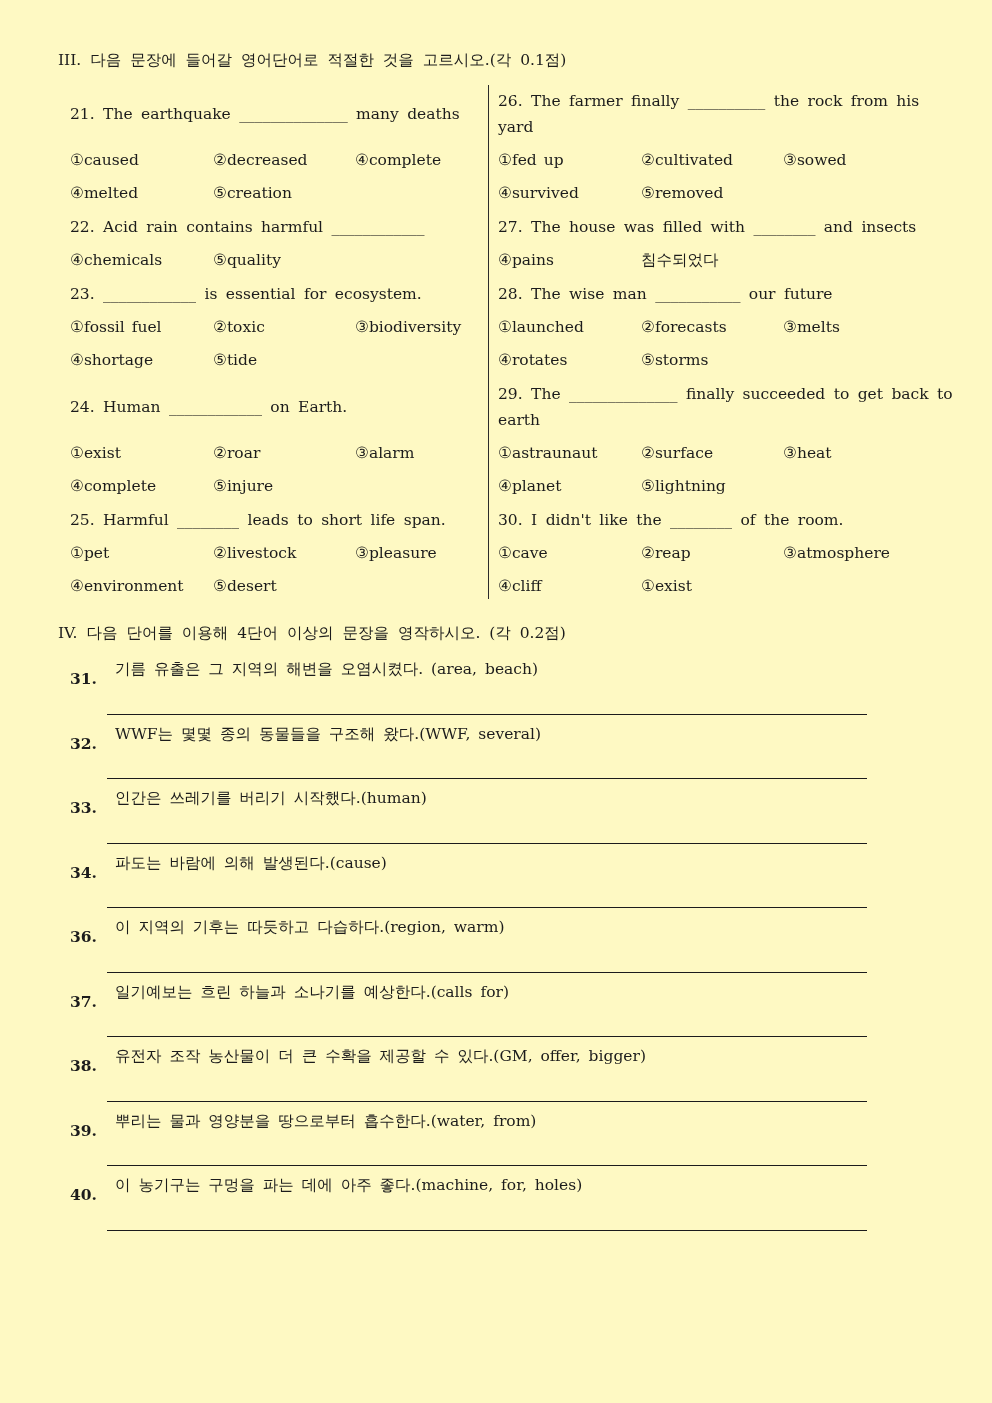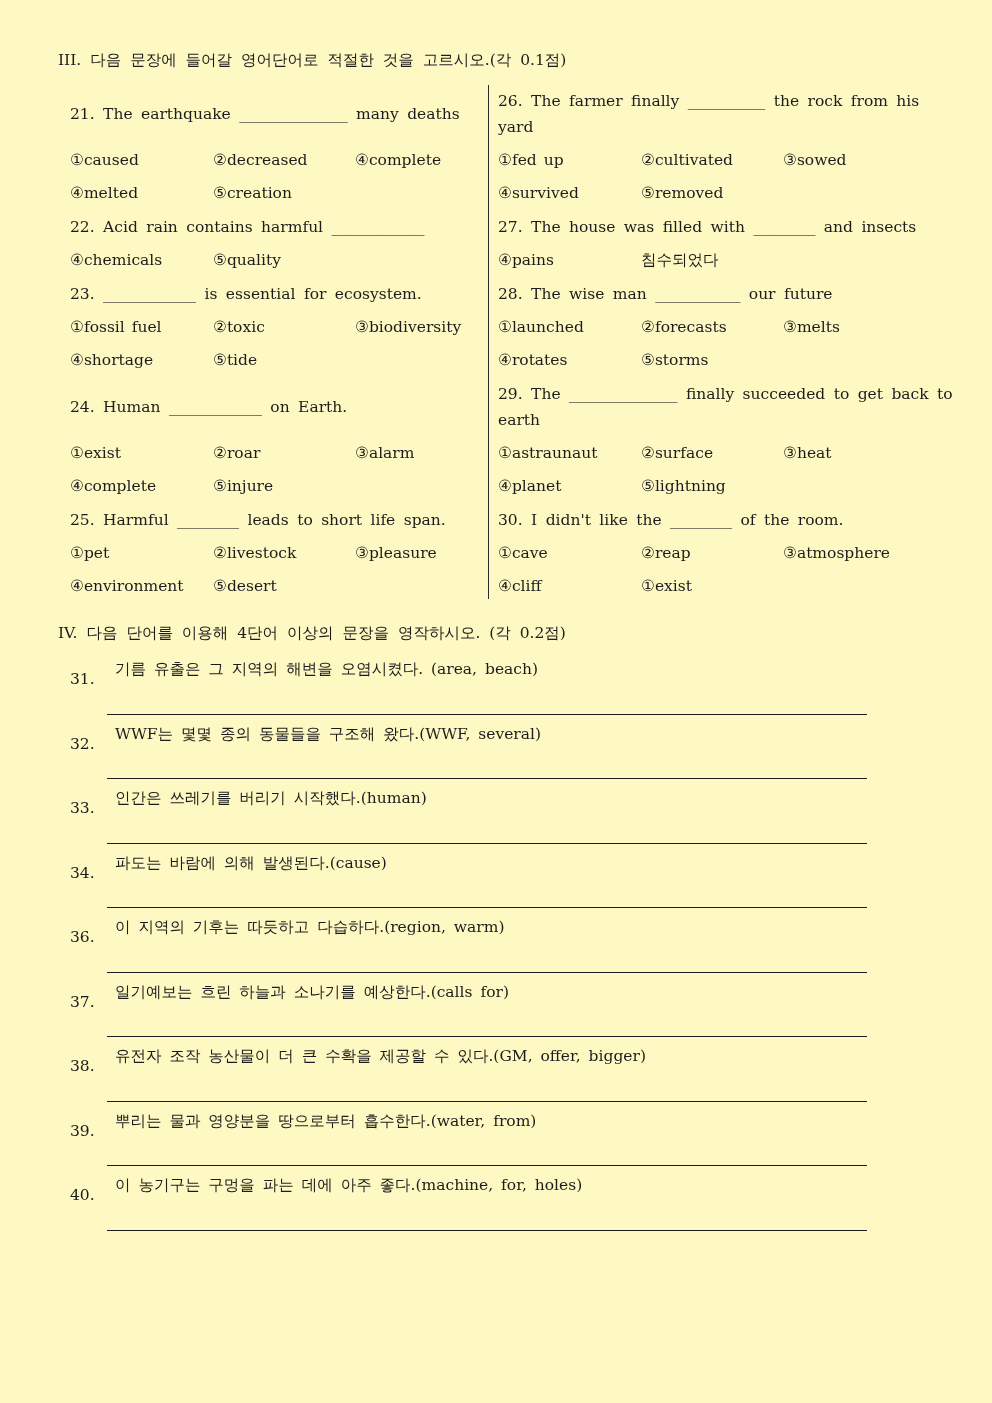--- a/index.html
+++ b/index.html
@@ -78,20 +78,21 @@
     display: flex;
     height: 64.5px;
     box-sizing: border-box;
   }
   .wq-num {
     width: 45px;
     padding-top: 10px;
     box-sizing: border-box;
     flex: none;
     line-height: 24px;
+    font-weight: bold;
   }
   .wq-body {
     flex: 1;
     position: relative;
   }
   .wq-prompt {
     line-height: 24px;
     word-spacing: 3px;
   }
   .wq-line {

